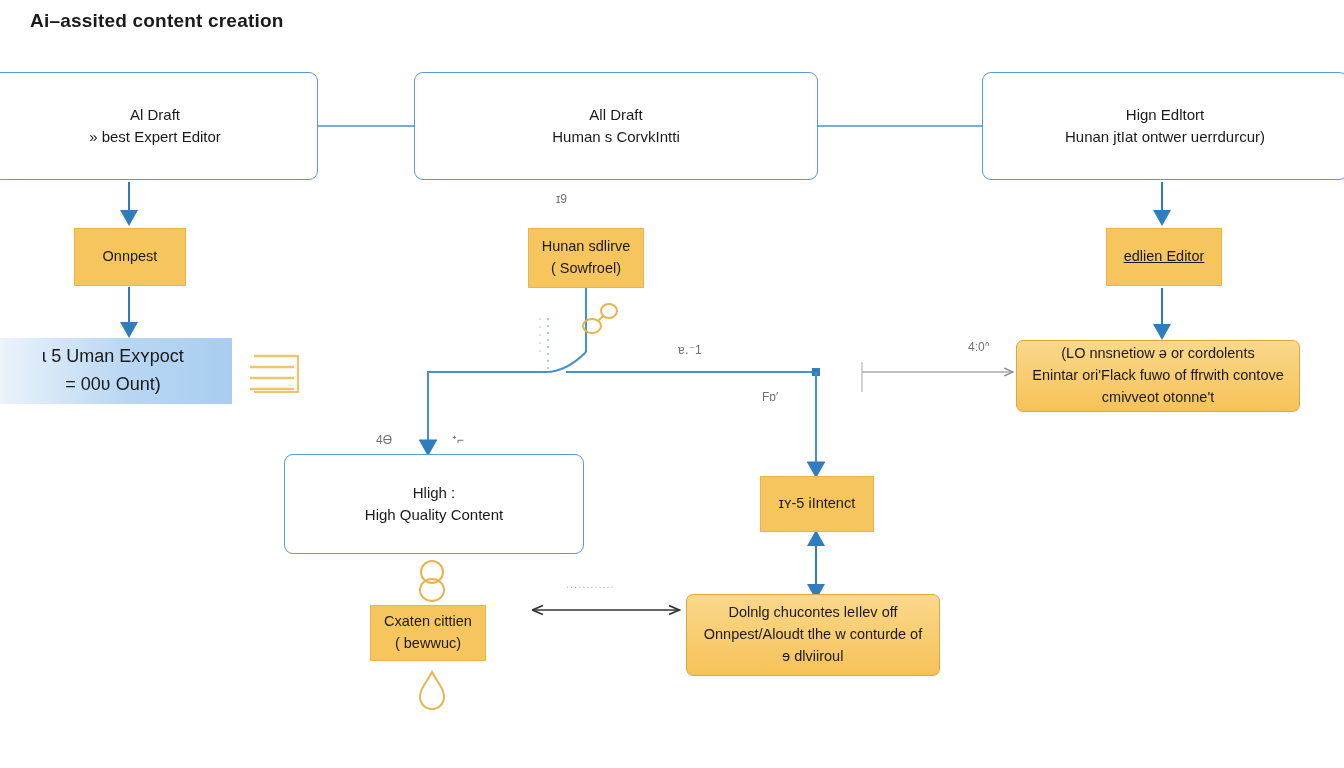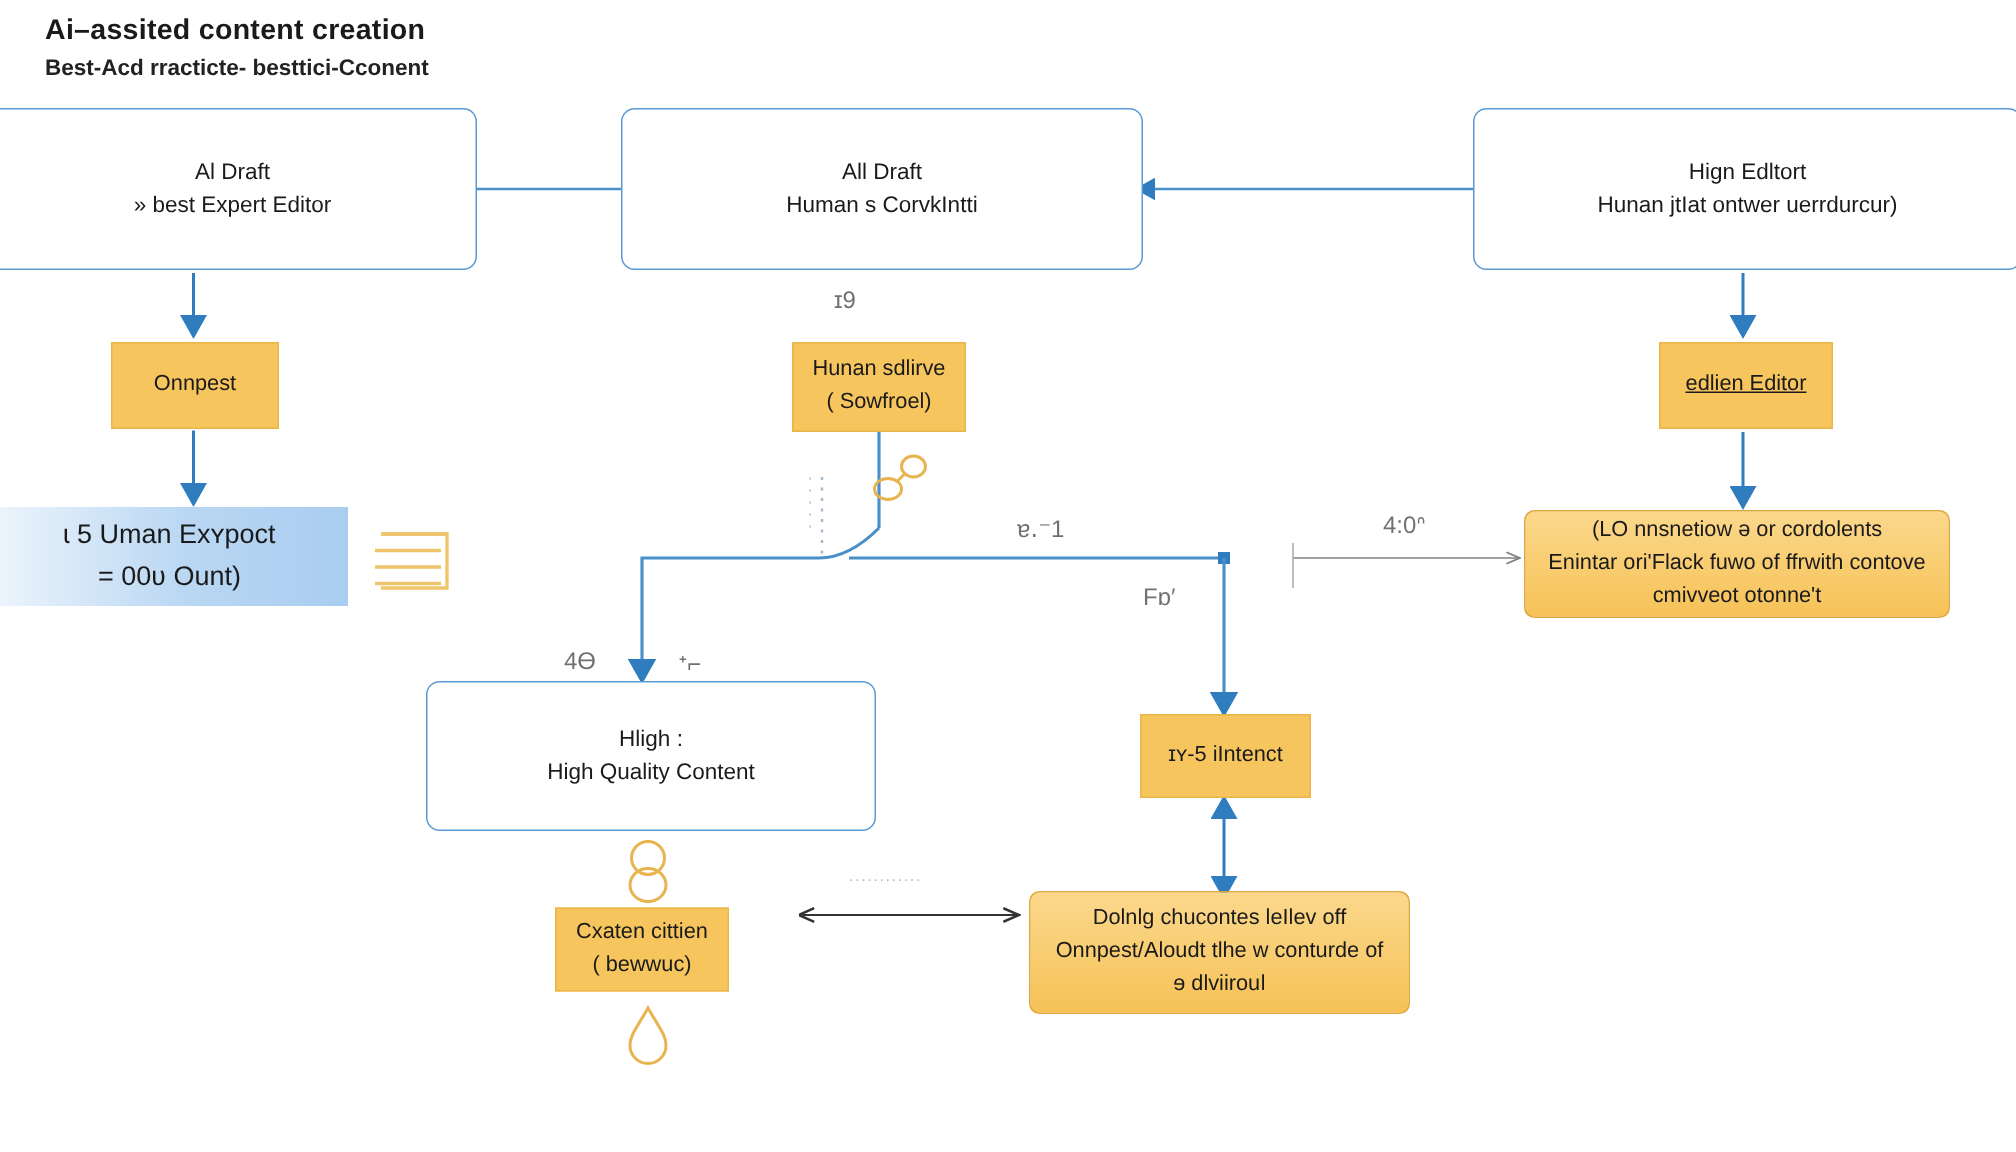--- a/index.html
+++ b/index.html
@@ -17,33 +17,32 @@
   .bluebox .l1{font-size:15px;line-height:1.45;}
   .bluebox .l2{font-size:15px;line-height:1.45;}
 
   .orange{background:#f7c55e;border:1px solid #e9b549;}
   .orange.soft{background:linear-gradient(180deg,#fbd88c 0%,#f6c257 100%);border:1px solid #e0a83c;border-radius:7px;}
   .orange .t{font-size:14.5px;line-height:1.5;}
 
   .gradbox{background:linear-gradient(90deg,#eef5fc 0%,#b9d7f3 55%,#a9cdf0 100%);}
   .gradbox .t{font-size:18px;line-height:1.55;}
 
-  .edgelabel{position:absolute;font-size:16px;color:#3a3a3a;opacity:.72;}
+  .edgelabel{position:absolute;font-size:12px;color:#3a3a3a;opacity:.72;}
   .faint{opacity:.35;}
   .tiny{font-size:11px;}
 
   .glyph{position:absolute;}
 </style>
 </head>
 <body>
 
 <div class="canvas">
 
   <div class="ttl">Ai–assited content creation</div>
-  <div class="sub">Best-Acd rracticte- besttici-Cconent</div>
 
   <svg class="wires" viewBox="0 0 1344 768">
     <defs>
       <marker id="ah" markerWidth="9" markerHeight="9" refX="6" refY="4.5" orient="auto">
         <path d="M0,0 L8,4.5 L0,9 z" fill="#2f7dbf"></path>
       </marker>
       <marker id="ahg" markerWidth="9" markerHeight="9" refX="7" refY="4.5" orient="auto">
         <path d="M0,1 L8,4.5 L0,8" fill="none" stroke="#808080" stroke-width="1.1"></path>
       </marker>
       <marker id="ahd" markerWidth="9" markerHeight="9" refX="7" refY="4.5" orient="auto">
@@ -84,21 +83,21 @@
     <path d="M816,540 L816,534" stroke="#2f7dbf" stroke-width="2" fill="none" marker-end="url(#ah)"></path>
 
     <path d="M535,610 L678,610" stroke="#333" stroke-width="1.3" fill="none" marker-end="url(#ahd)" marker-start="url(#ahd2)"></path>
   </svg>
 
   <div class="node bluebox" style="left:-8px;top:72px;width:326px;height:108px;">
     <div class="l1">Al Draft</div>
     <div class="l2">» best  Expert Editor</div>
   </div>
 
-  <div class="node bluebox" style="left:414px;top:72px;width:348px;height:108px;">
+  <div class="node bluebox" style="left:414px;top:72px;width:404px;height:108px;">
     <div class="l1">All Draft</div>
     <div class="l2">Human s CorvkIntti</div>
   </div>
 
   <div class="node bluebox" style="left:982px;top:72px;width:366px;height:108px;">
     <div class="l1">Hign Edltort</div>
     <div class="l2">Hunan jtIat ontwer uerrdurcur)</div>
   </div>
 
   <div class="node orange" style="left:74px;top:228px;width:112px;height:58px;">
@@ -141,21 +140,21 @@
 
   <div class="node orange soft" style="left:686px;top:594px;width:254px;height:82px;">
     <div class="t">Dolnlg chucontes leIlev off</div>
     <div class="t">Onnpest/Aloudt tlhe w conturde of</div>
     <div class="t">ɘ dlviirouǀ</div>
   </div>
 
   <div class="edgelabel" style="left:556px;top:192px;">ɪ9</div>
   <div class="edgelabel" style="left:678px;top:343px;">ɐ․⁻1</div>
   <div class="edgelabel" style="left:762px;top:390px;">Fɒ′</div>
-  <div class="edgelabel" style="left:922px;top:340px;">4:0ᐢ</div>
+  <div class="edgelabel" style="left:968px;top:340px;">4:0ᐢ</div>
   <div class="edgelabel" style="left:376px;top:433px;">4Ө</div>
   <div class="edgelabel" style="left:452px;top:433px;">ᐩ⌐</div>
   <div class="edgelabel faint tiny" style="left:566px;top:578px;letter-spacing:1px;">............</div>
 
   <svg class="glyph" style="left:578px;top:300px;" width="46" height="38" viewBox="0 0 46 38">
     <ellipse cx="14" cy="26" rx="9" ry="7" fill="none" stroke="#e8b44f" stroke-width="2"></ellipse>
     <ellipse cx="31" cy="11" rx="8" ry="7" fill="none" stroke="#e8b44f" stroke-width="2"></ellipse>
     <path d="M20,21 L25,16" stroke="#e8b44f" stroke-width="2" fill="none"></path>
   </svg>
 

